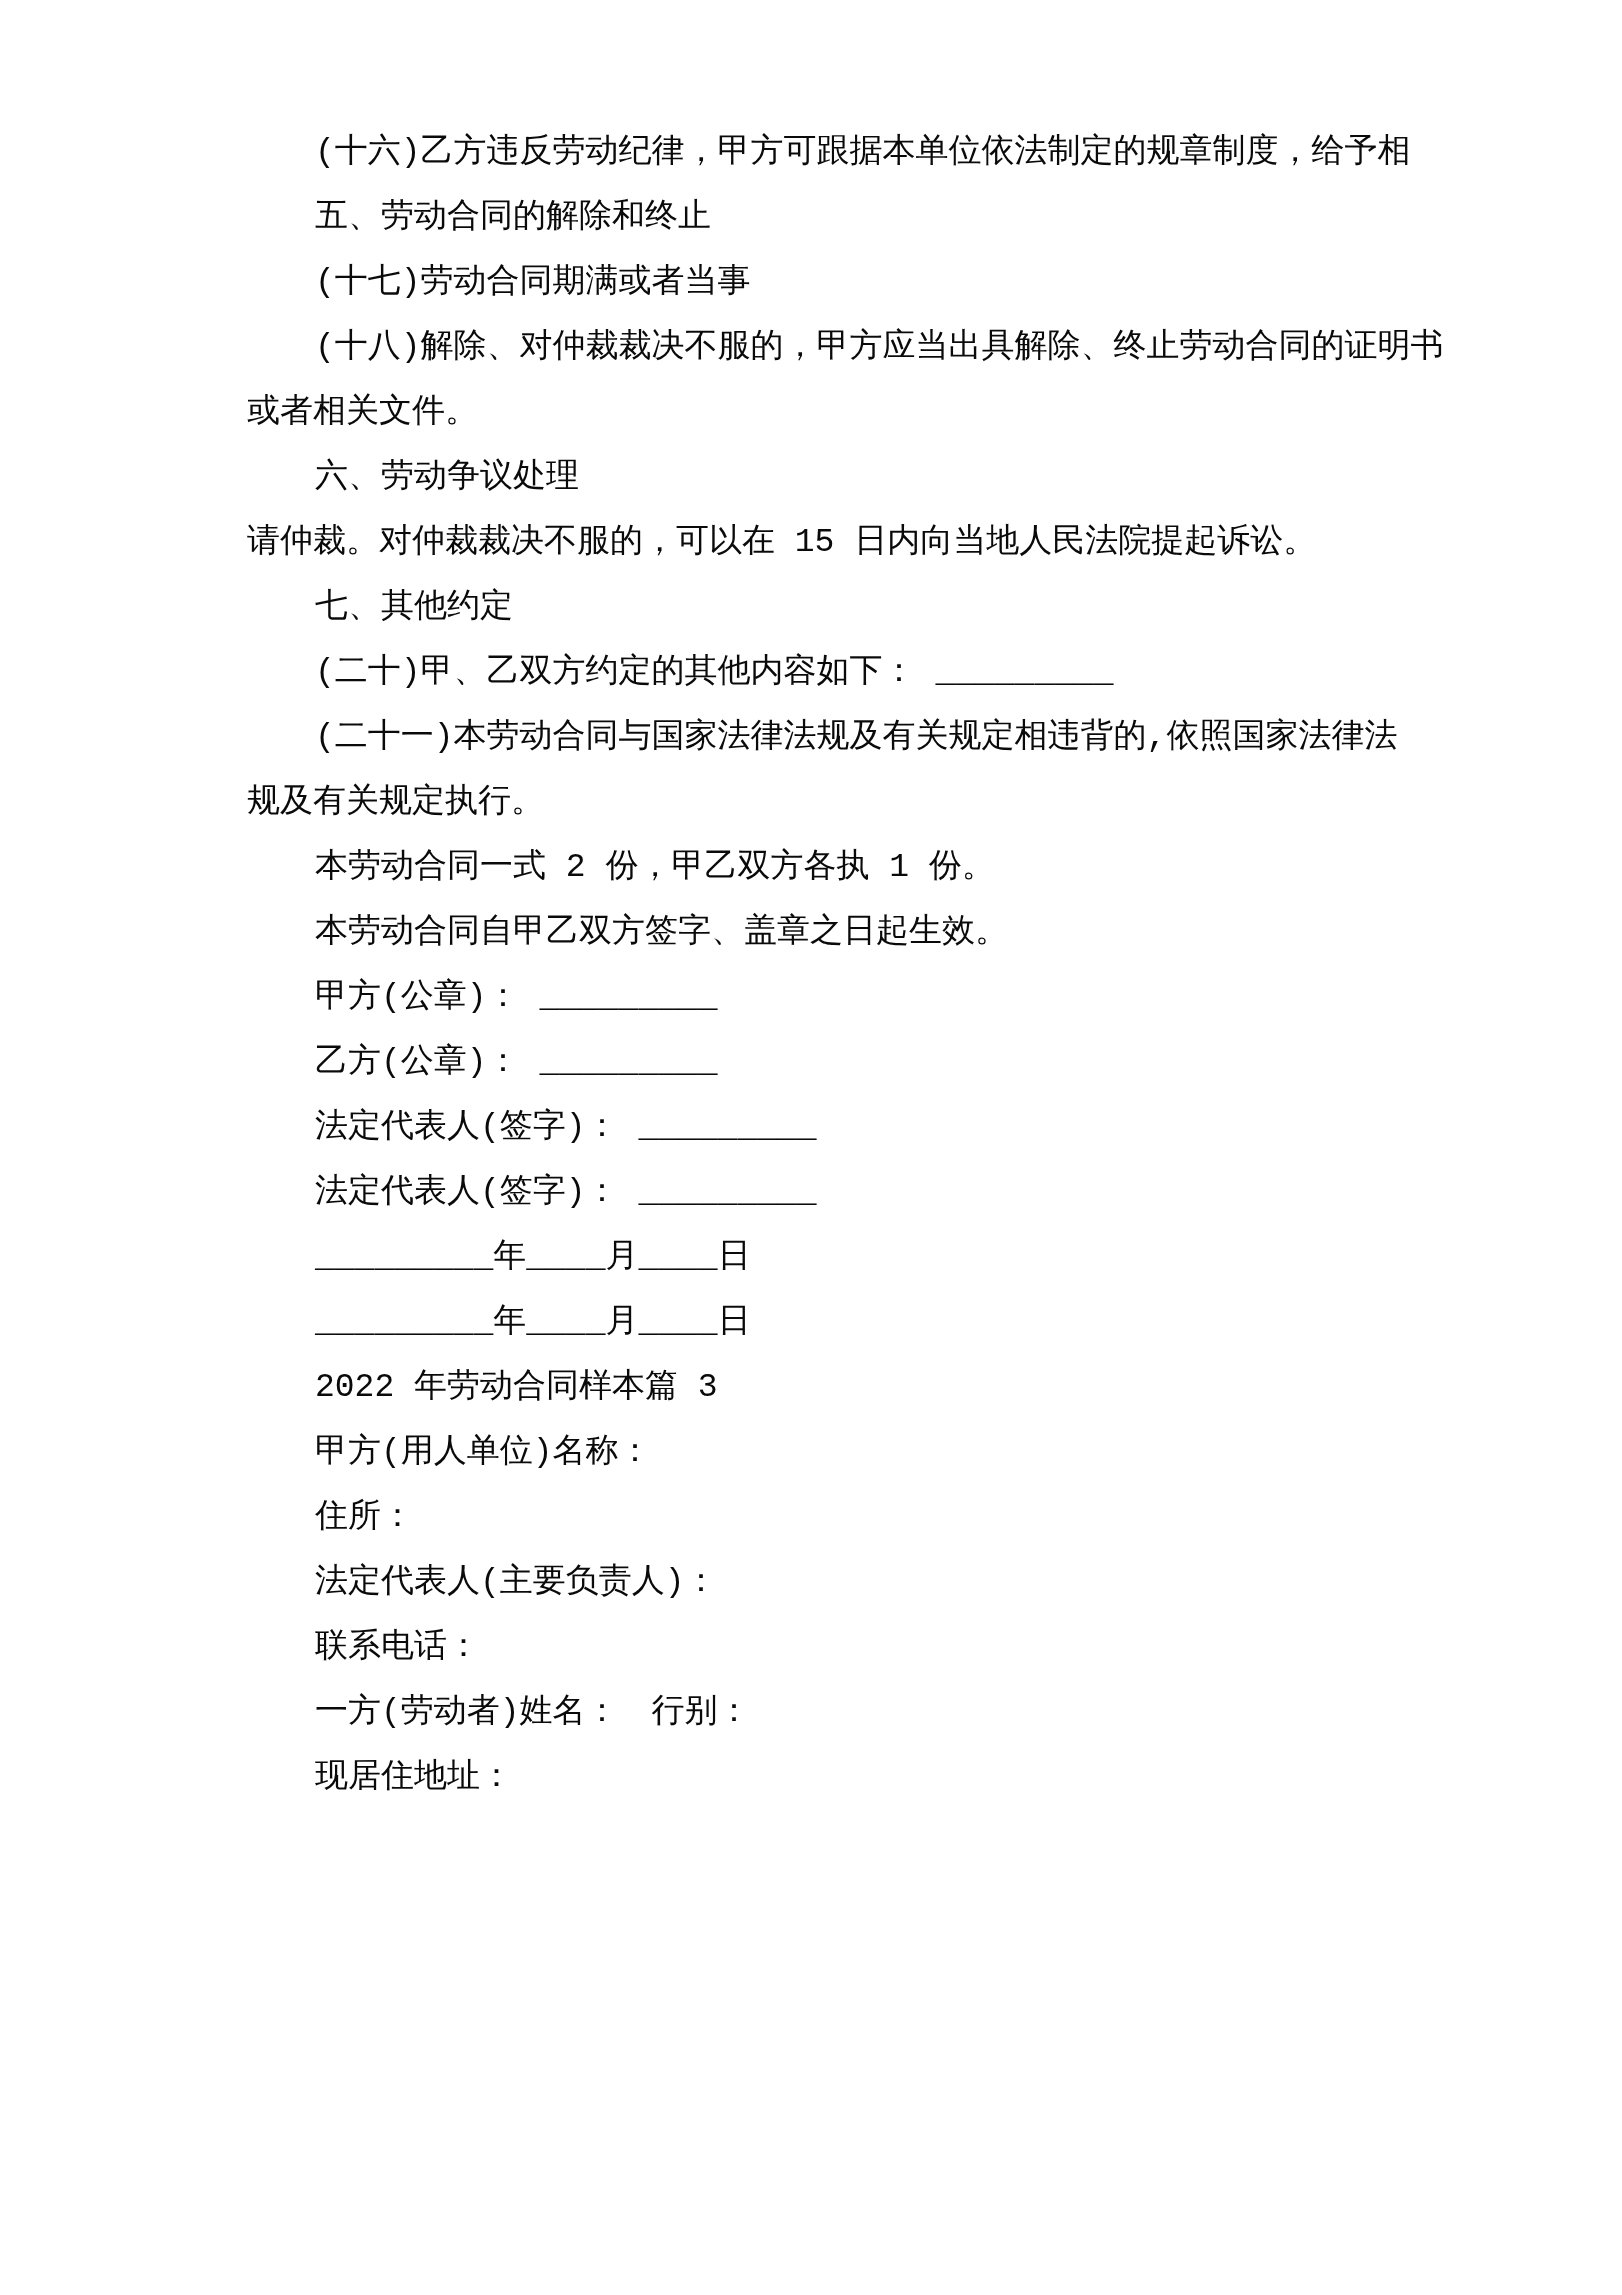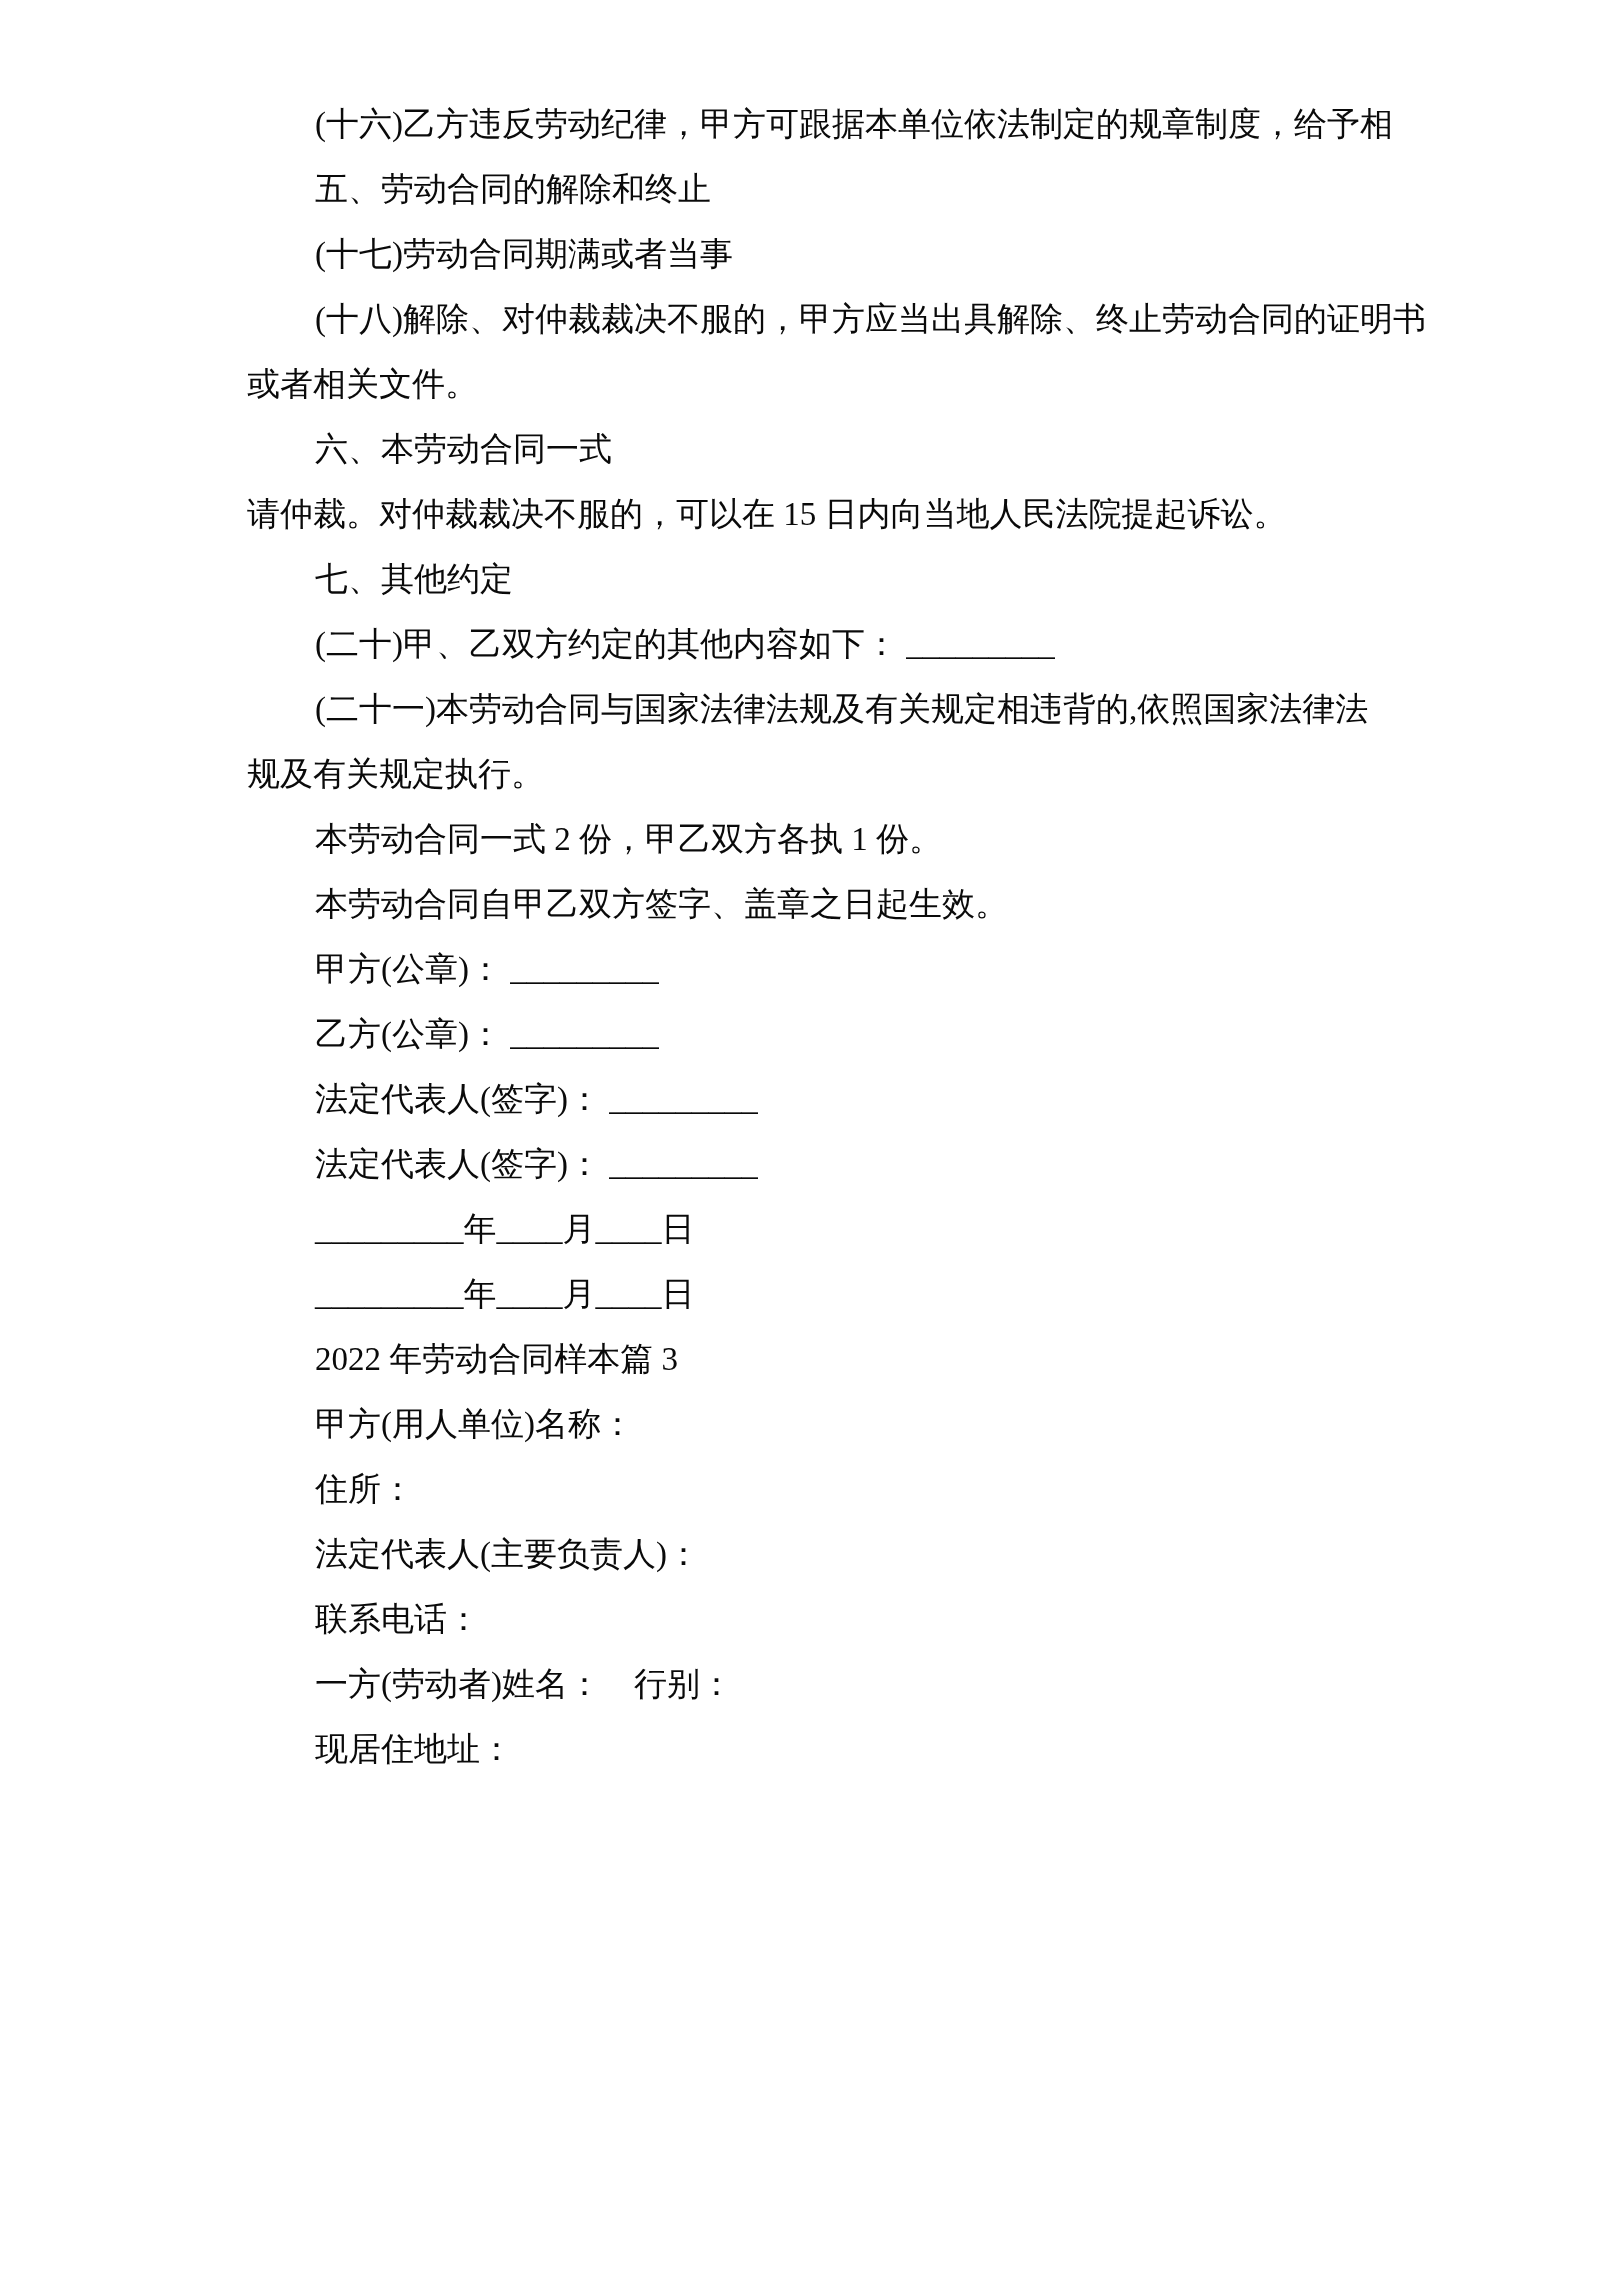--- a/index.html
+++ b/index.html
@@ -11,22 +11,22 @@
     height: 2295px;
     background: #ffffff;
     overflow: hidden;
   }
   .page {
     position: relative;
     width: 1623px;
     height: 2295px;
     background: #ffffff;
     box-sizing: border-box;
-    padding: 92px 247px 0 247px;
-    font-family: Liberation Serif, serif;
+    padding: 120px 247px 0 247px;
+    font-family: Liberation Mono, monospace;
     font-size: 33px;
     line-height: 65px;
     color: #0a0a0a;
     -webkit-font-smoothing: antialiased;
   }
   .doc-line {
     height: 65px;
     white-space: nowrap;
     text-align: left;
     letter-spacing: 0;
@@ -37,21 +37,21 @@
 </style>
 </head>
 <body>
 
 <div class="page">
   <div class="doc-line indent">(十六)乙方违反劳动纪律，甲方可跟据本单位依法制定的规章制度，给予相</div>
   <div class="doc-line indent">五、劳动合同的解除和终止</div>
   <div class="doc-line indent">(十七)劳动合同期满或者当事</div>
   <div class="doc-line indent">(十八)解除、对仲裁裁决不服的，甲方应当出具解除、终止劳动合同的证明书</div>
   <div class="doc-line">或者相关文件。</div>
-  <div class="doc-line indent">六、本劳动合同一式</div>
+  <div class="doc-line indent">六、劳动争议处理</div>
   <div class="doc-line">请仲裁。对仲裁裁决不服的，可以在 15 日内向当地人民法院提起诉讼。</div>
   <div class="doc-line indent">七、其他约定</div>
   <div class="doc-line indent">(二十)甲、乙双方约定的其他内容如下： _________</div>
   <div class="doc-line indent">(二十一)本劳动合同与国家法律法规及有关规定相违背的,依照国家法律法</div>
   <div class="doc-line">规及有关规定执行。</div>
   <div class="doc-line indent">本劳动合同一式 2 份，甲乙双方各执 1 份。</div>
   <div class="doc-line indent">本劳动合同自甲乙双方签字、盖章之日起生效。</div>
   <div class="doc-line indent">甲方(公章)： _________</div>
   <div class="doc-line indent">乙方(公章)： _________</div>
   <div class="doc-line indent">法定代表人(签字)： _________</div>

